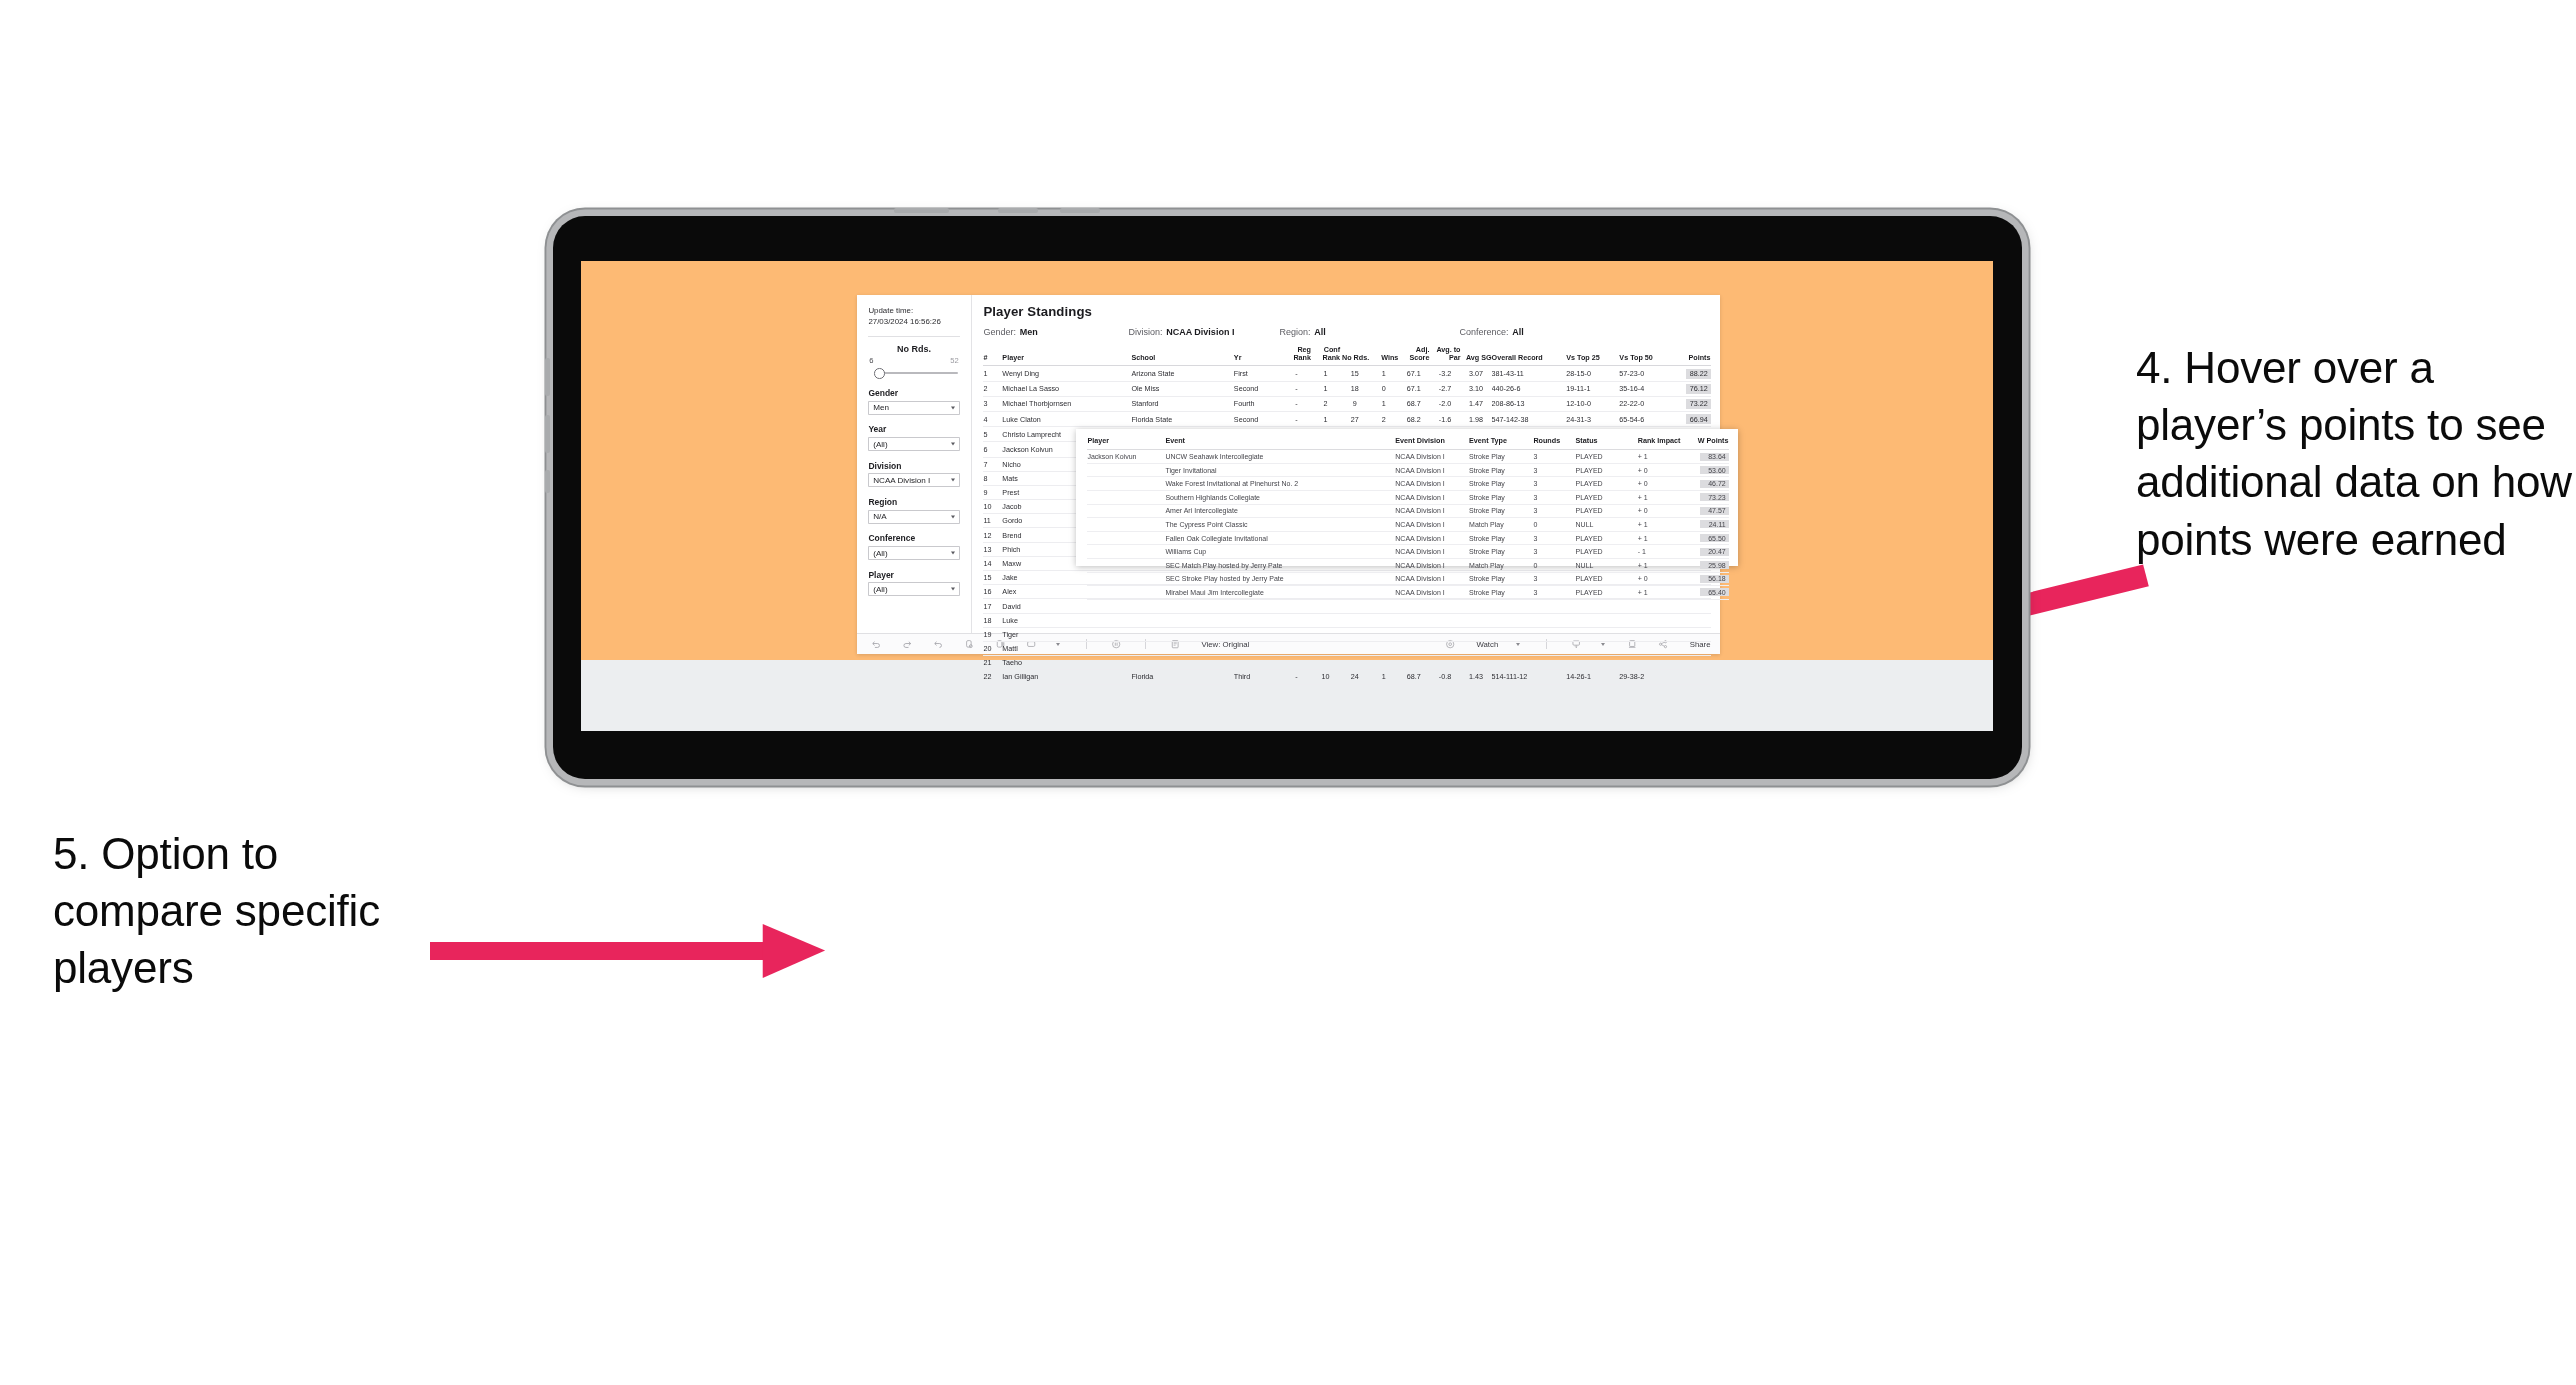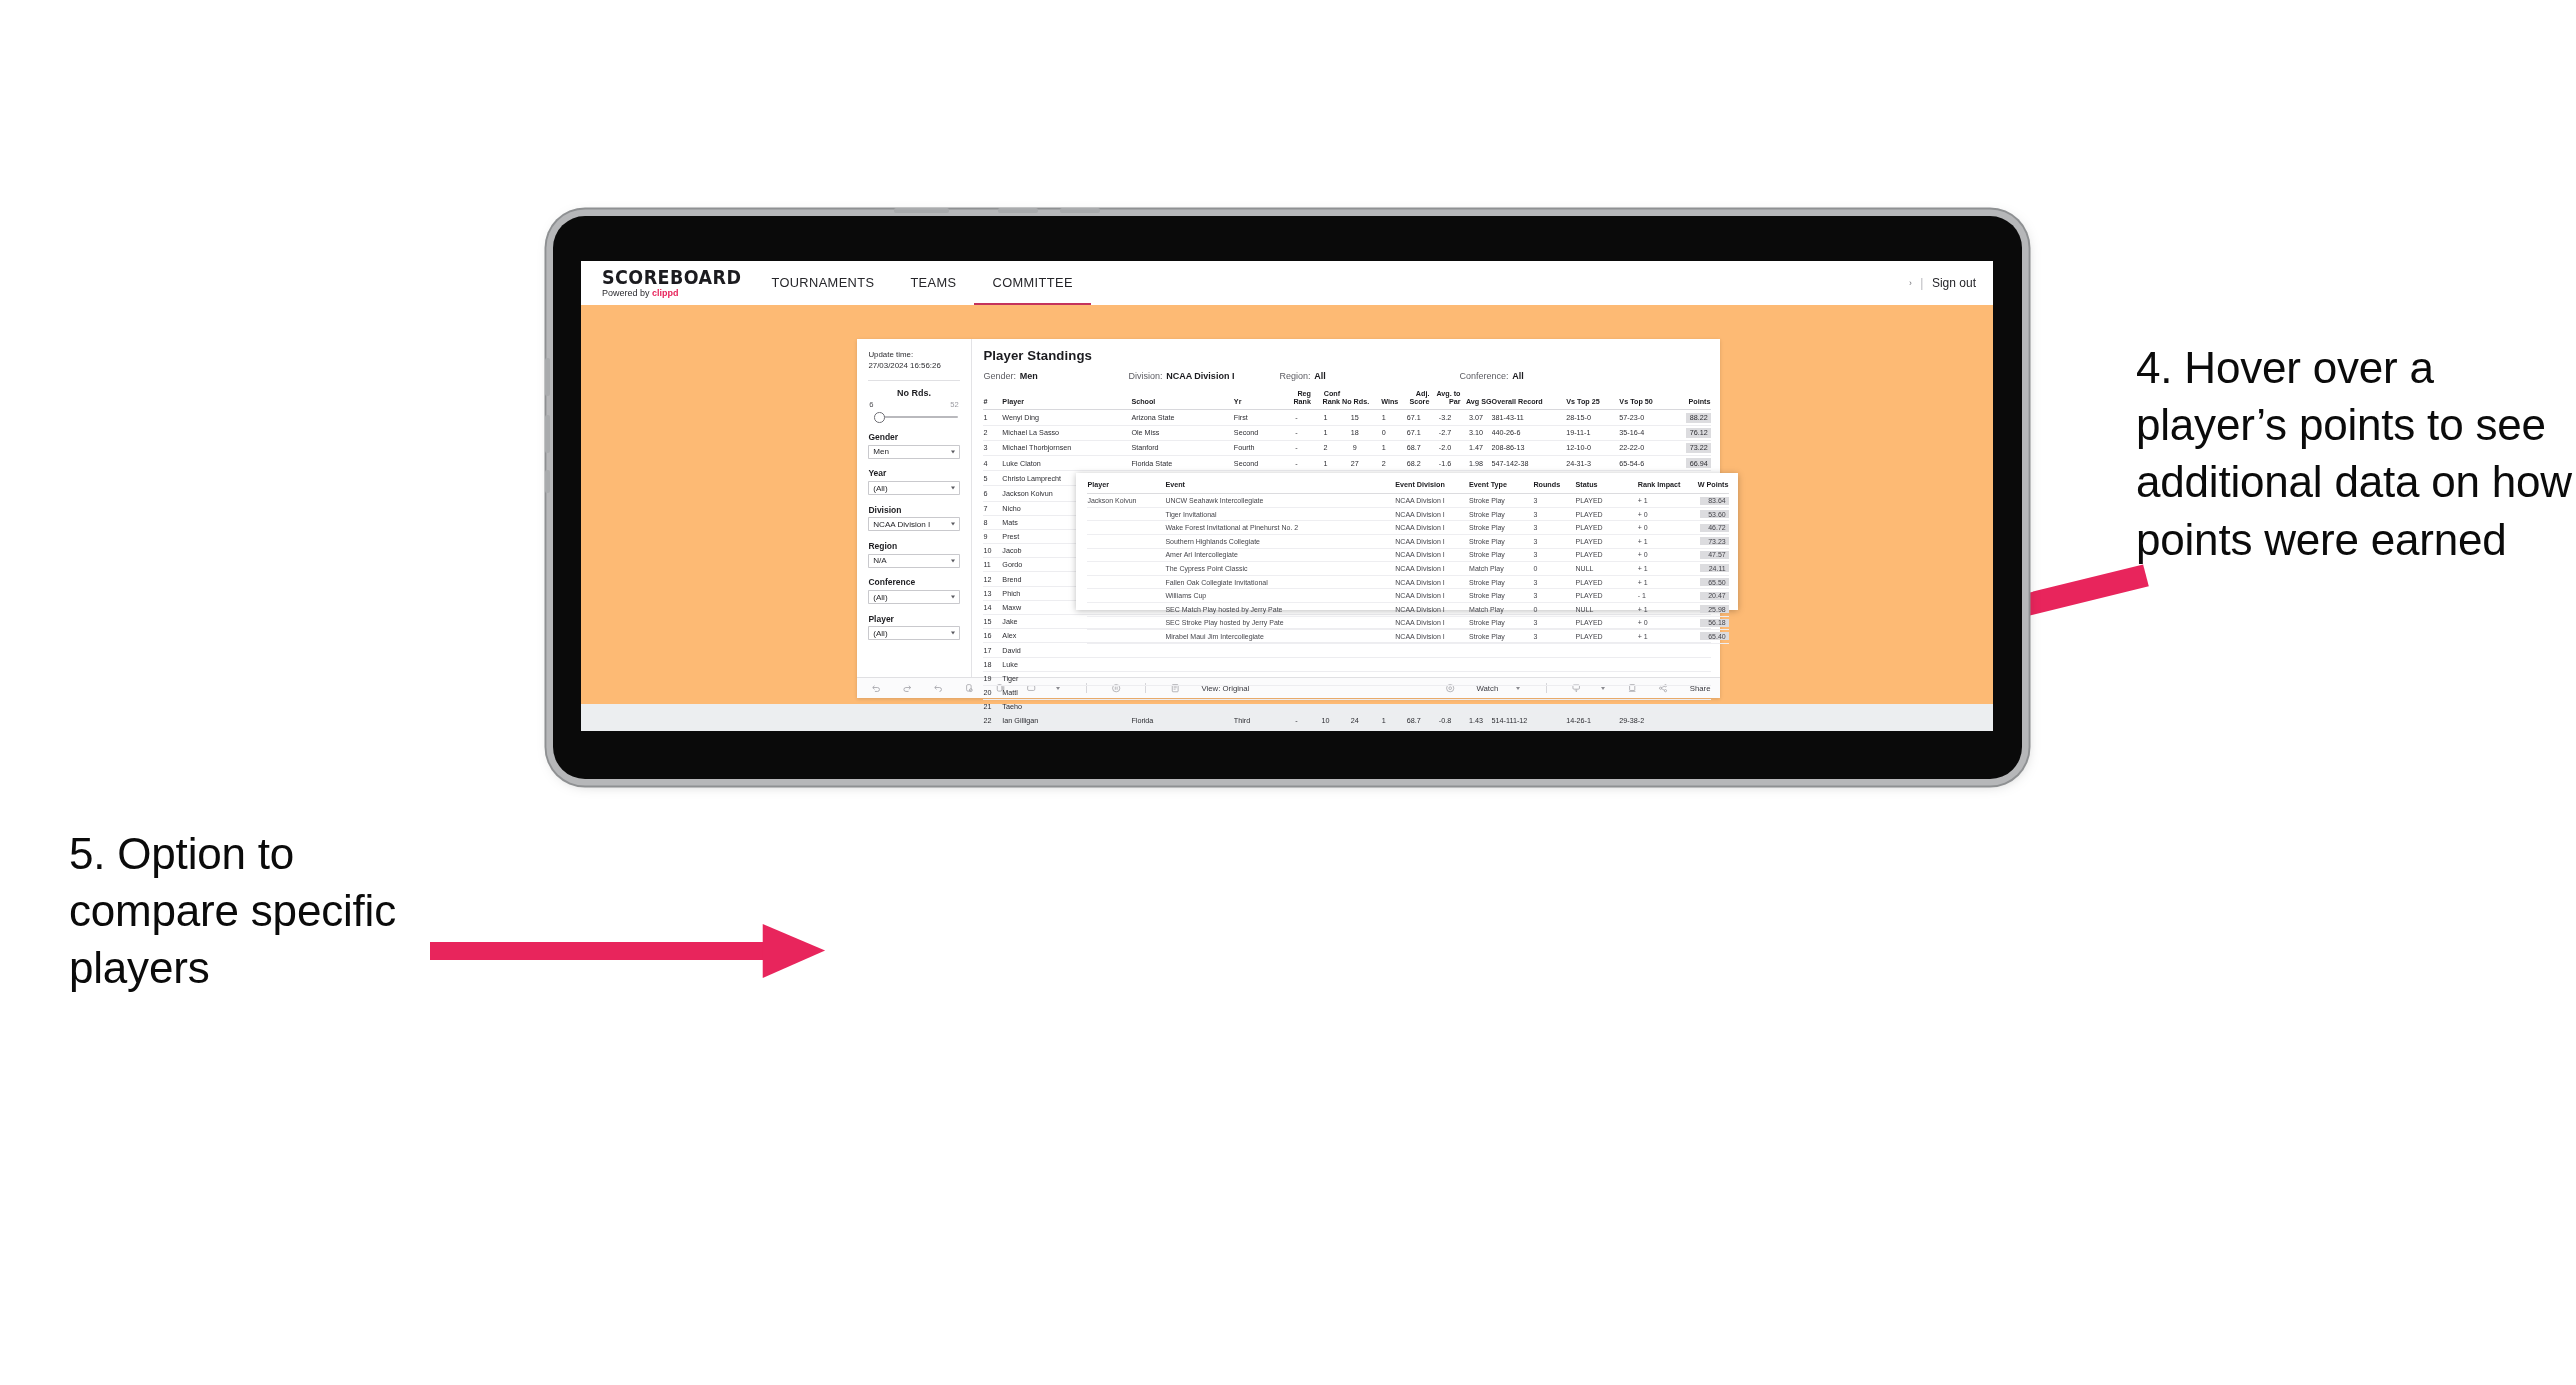--- a/index.html
+++ b/index.html
@@ -6,21 +6,21 @@
   body{
     width:2576px;height:1386px;background:#ffffff;overflow:hidden;
     font-family:"Liberation Sans",sans-serif;
     -webkit-font-smoothing:antialiased;
   }
   .stage{position:relative;width:2576px;height:1386px;}
 
   
   .anno{position:absolute;color:#0b0b0b;font-size:44px;line-height:1.30;letter-spacing:-0.2px;font-family:"Liberation Sans",sans-serif;}
   #anno-right{left:2136px;top:339px;width:445px;}
-  #anno-left{left:69px;top:825px;width:388px;}
+  #anno-left{left:53px;top:825px;width:388px;}
 
   .arrow{position:absolute;pointer-events:none;}
 
   
   .tablet{position:absolute;left:553px;top:216px;width:1469px;height:563px;}
   .tablet-body{
     position:absolute;left:0;top:0;right:0;bottom:0;
     background:#0a0a0a;border-radius:32px;
     box-shadow:0 0 0 6.6px #b6b7b9, 0 0 0 8.5px #8e9092, 1.9px 2.8px 15px rgba(0,0,0,.35);
   }
@@ -189,36 +189,20 @@
     <div class="tablet-body">
       <span class="tablet-btn btn-top1"></span>
       <span class="tablet-btn btn-top2"></span>
       <span class="tablet-btn btn-top3"></span>
       <span class="tablet-btn btn-left1"></span>
       <span class="tablet-btn btn-left2"></span>
       <span class="tablet-btn btn-left3"></span>
 
       <div class="screen">
 
-        <div class="topbar">
-          <div class="brand">
-            <div class="brand-title">SCOREBOARD</div>
-            <div class="brand-sub"><span>Powered by </span><b>clippd</b></div>
-          </div>
-          <nav class="topnav">
-            <a href="#">TOURNAMENTS</a>
-            <a href="#">TEAMS</a>
-            <a href="#" class="active">COMMITTEE</a>
-          </nav>
-          <div class="signout">
-            <span class="caret">›</span>
-            <span class="sep">|</span>
-            <span>Sign out</span>
-          </div>
-        </div>
 
 
         <div class="workarea">
           <div class="dash">
             <div class="dash-main">
 
               <aside class="side">
                 <div class="side-inner">
                   <div class="updtime">
                     <div>Update time:</div>

